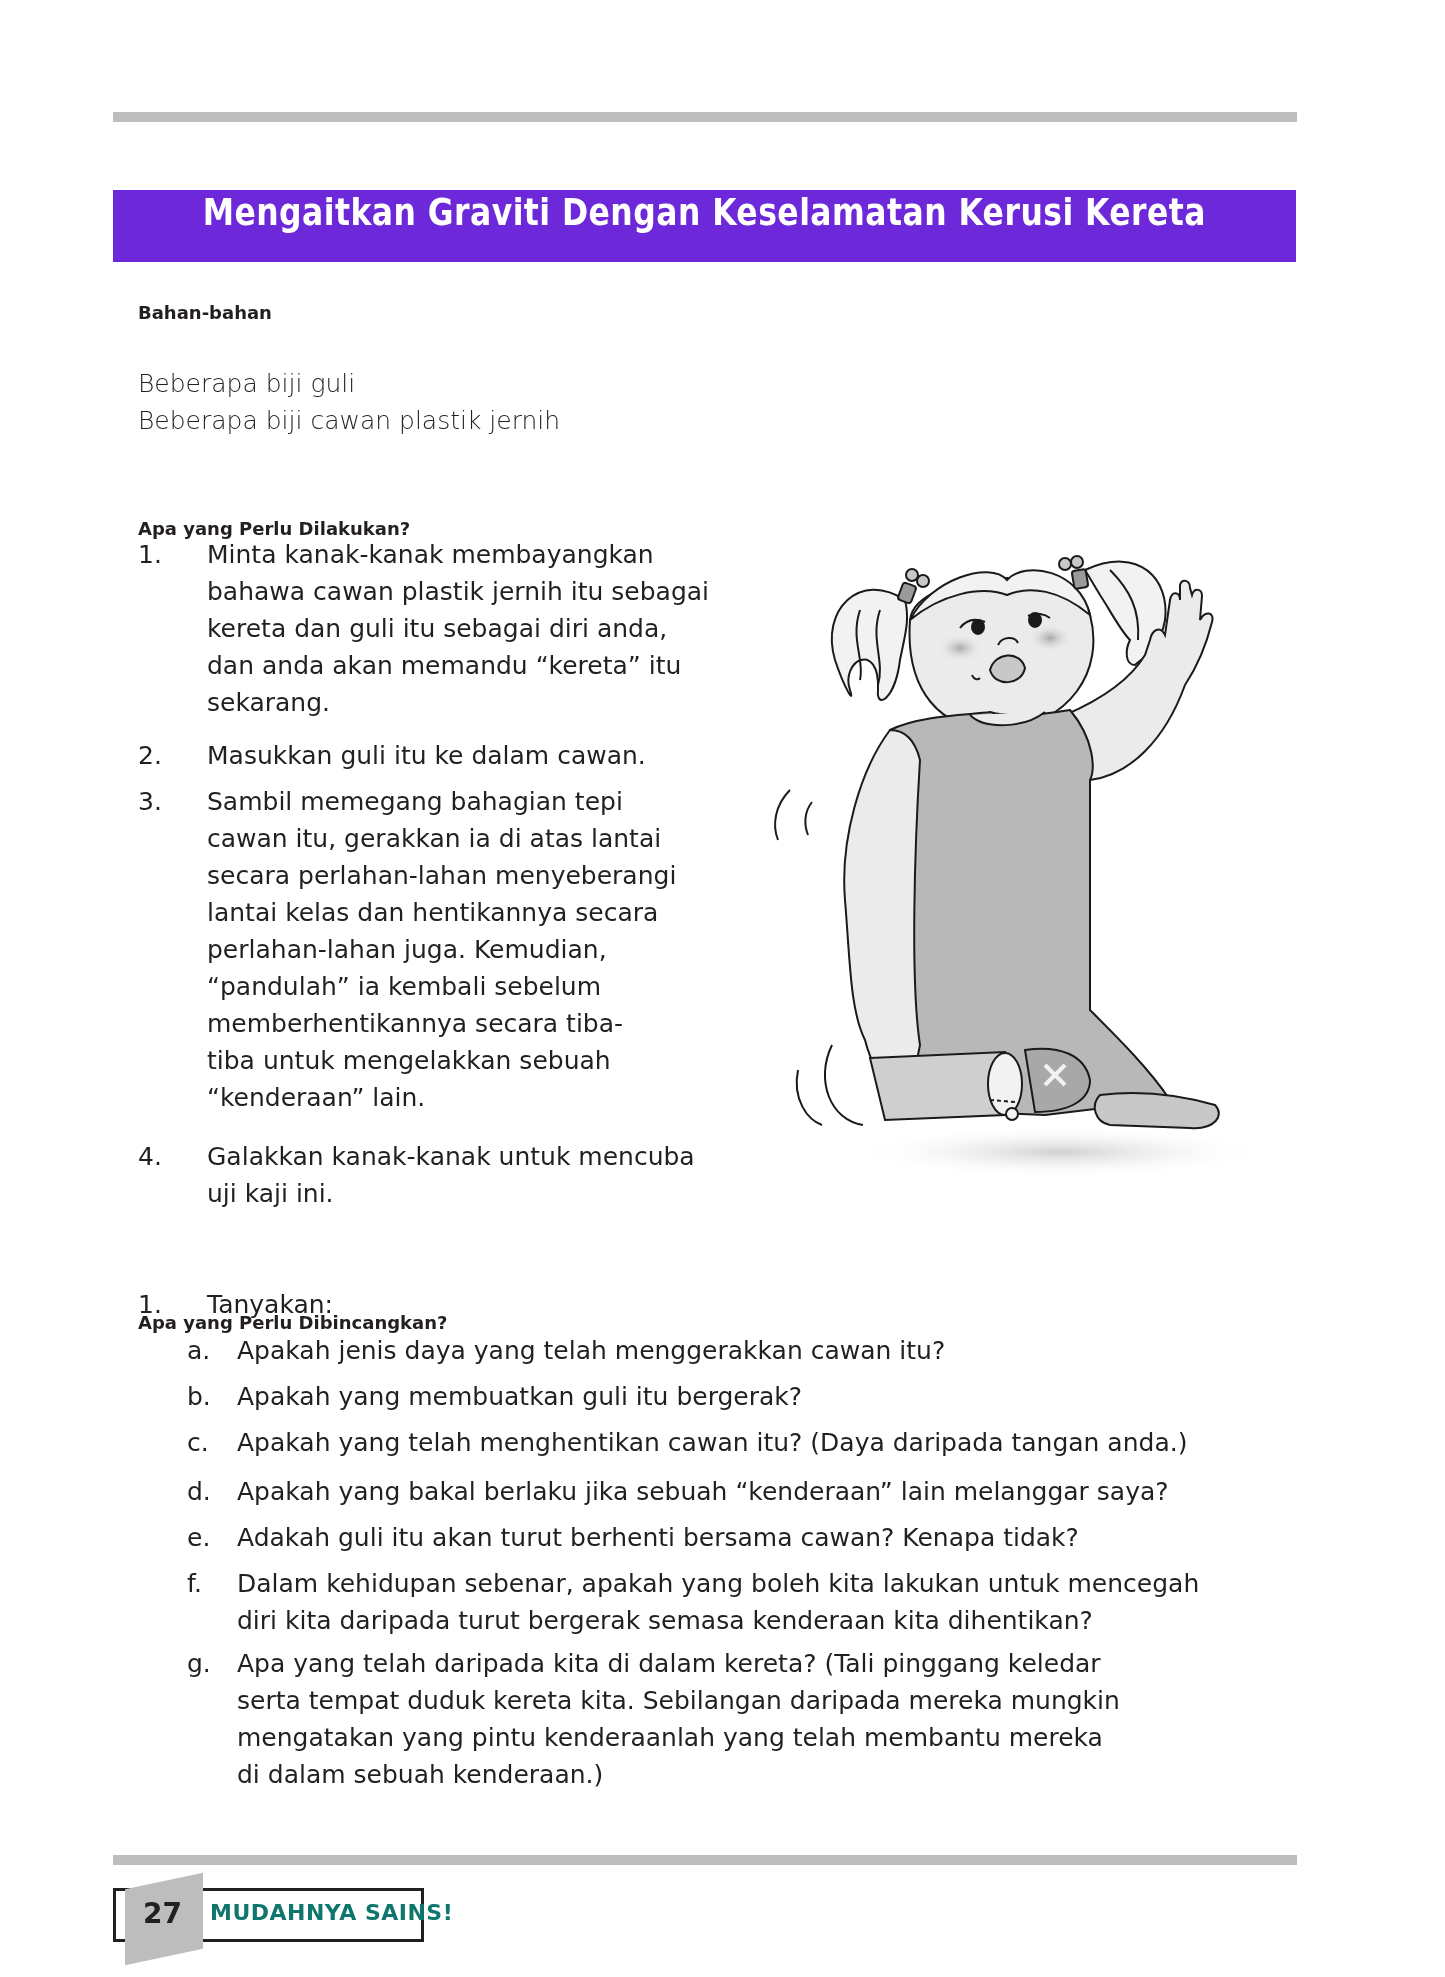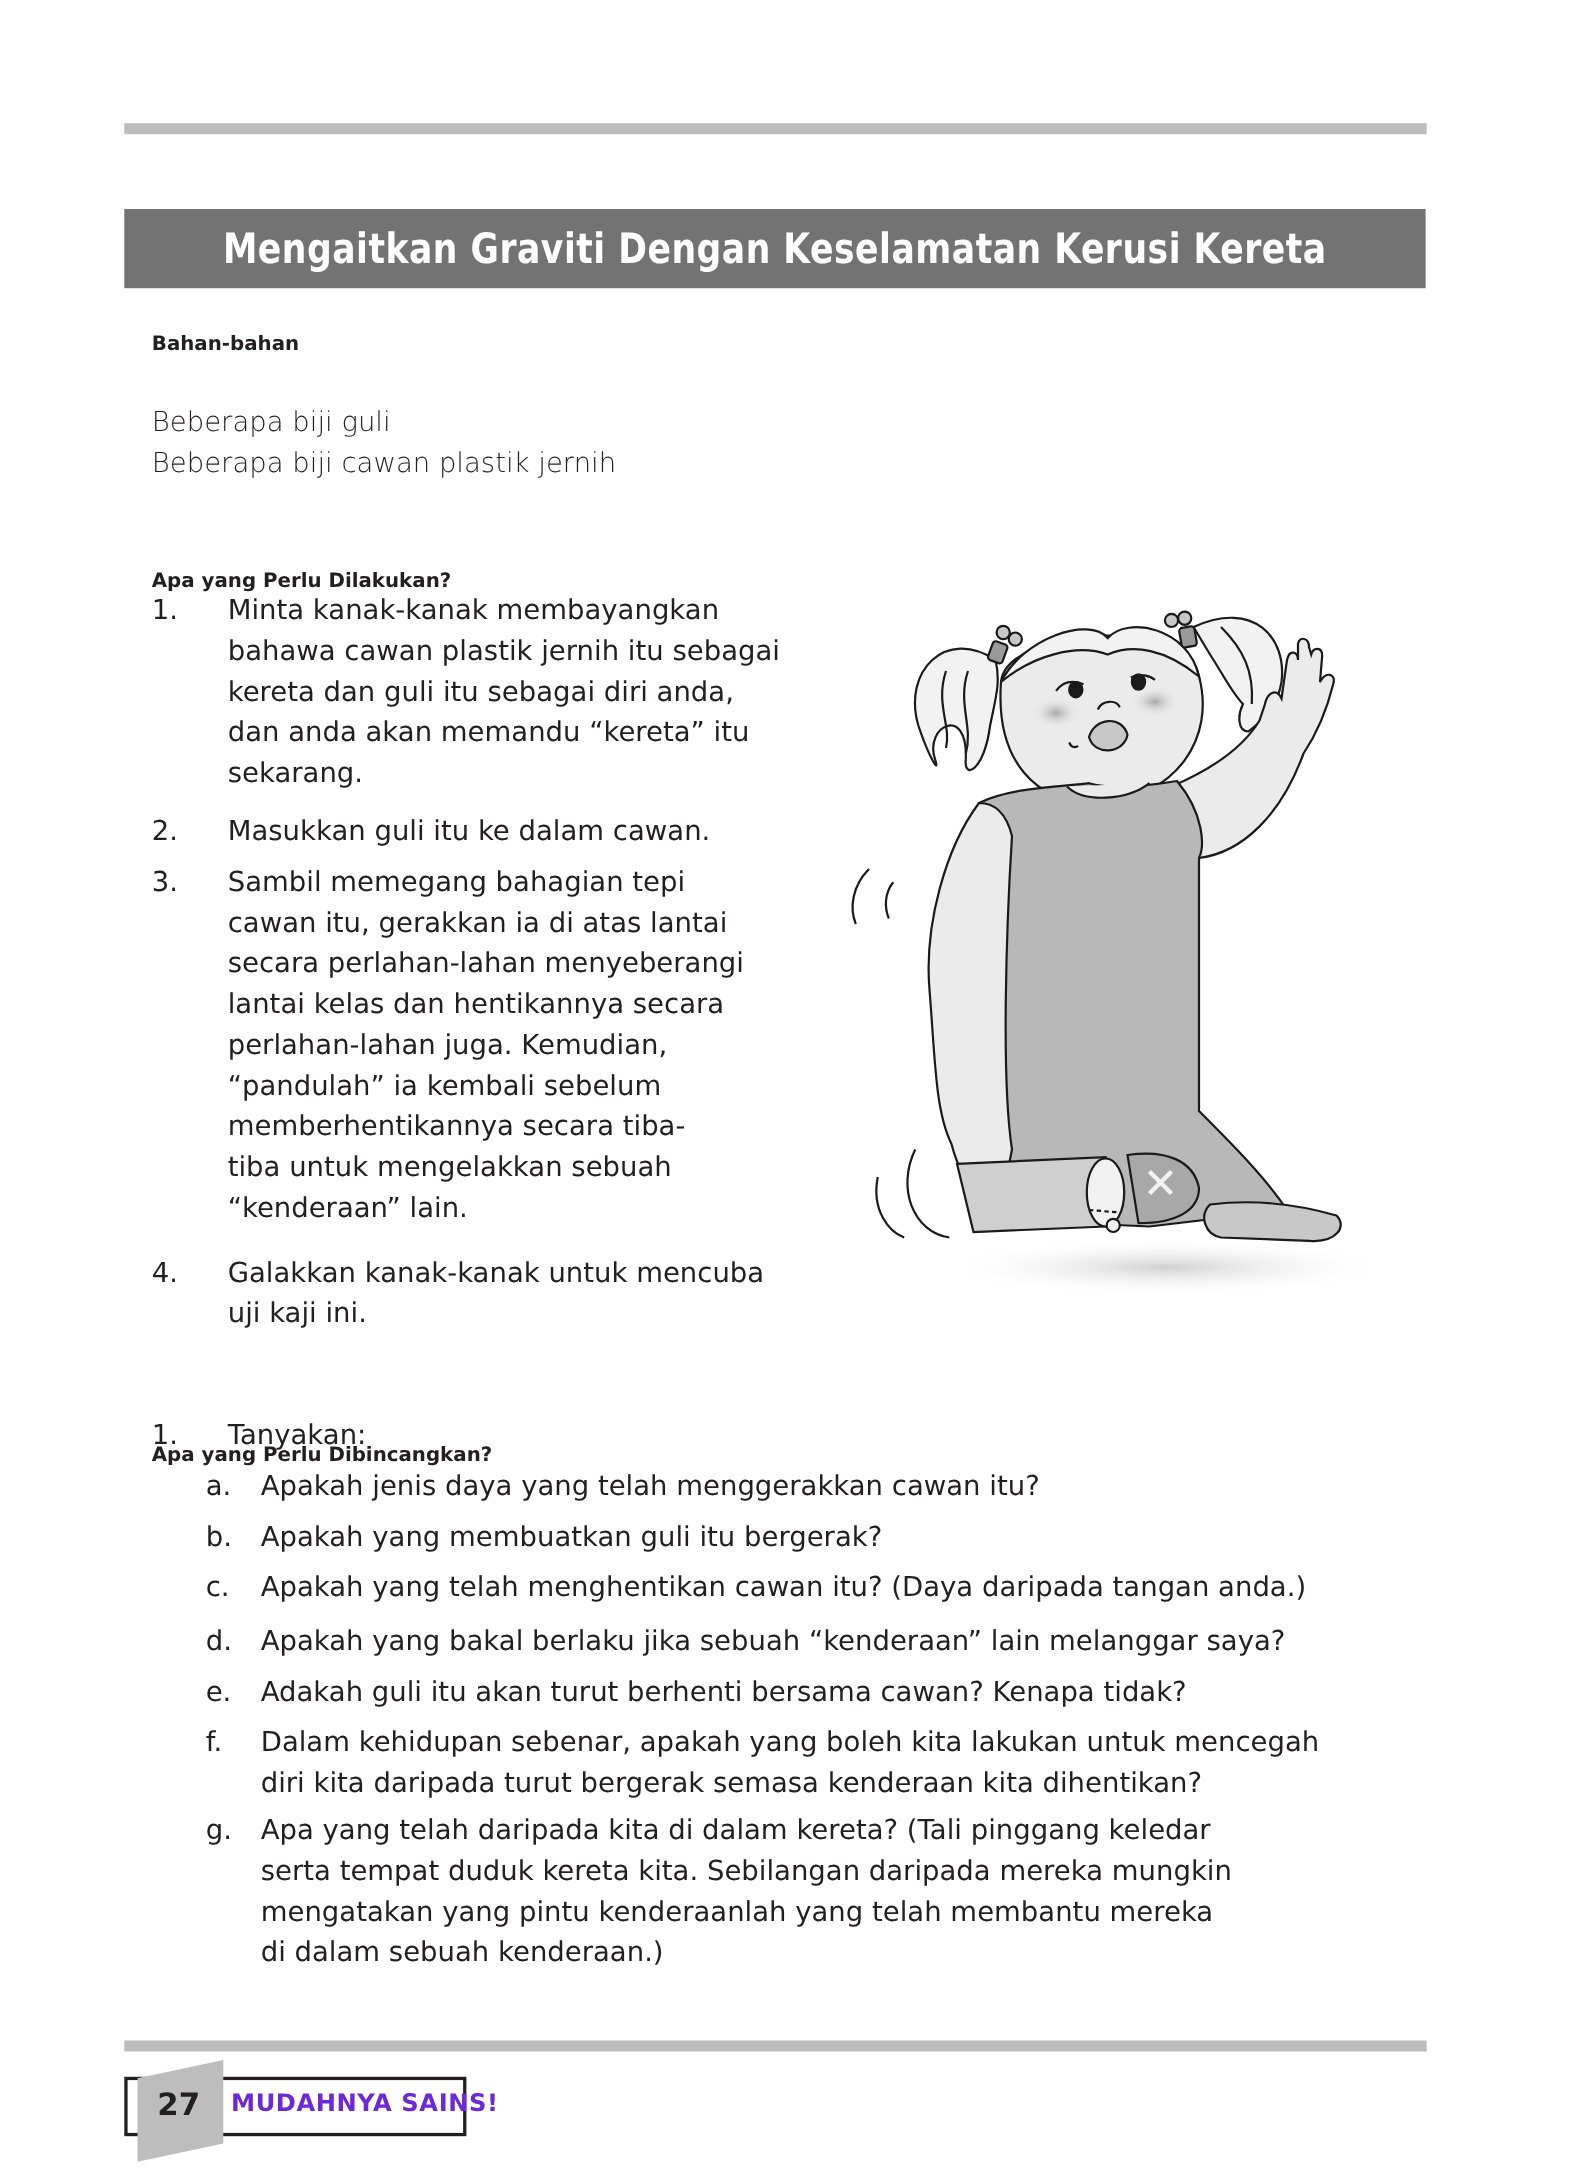--- a/index.html
+++ b/index.html
@@ -1,38 +1,38 @@
 <!DOCTYPE html>
 <html><head>
 <meta charset="utf-8">
 <style>
   html, body { margin:0; padding:0; background:#ffffff; }
   body { width:1445px; height:1977px; position:relative; overflow:hidden;
          font-family:"DejaVu Sans", sans-serif; color:#231f20; }
   .rule { position:absolute; left:113px; width:1184px; height:10px; background:#bdbdbd; }
   .title-bar { position:absolute; left:113px; top:190px; width:1183px; height:72px;
-               background:#737373; display:flex; align-items:center; justify-content:center; }
+               background:#6d28d9; display:flex; align-items:flex-start; justify-content:center; }
   .title-text { color:#ffffff; font-family:"DejaVu Sans", sans-serif; font-weight:bold;
                 font-size:38px; letter-spacing:0.5px; font-stretch:condensed;
                 transform:scaleX(0.92); white-space:nowrap; }
   .heading { position:absolute; left:138px; font-weight:bold; font-size:18px; line-height:30px; white-space:nowrap; }
   .plain { position:absolute; left:138px; font-size:25px; line-height:37px; white-space:nowrap; font-weight:300; }
   .step { position:absolute; left:138px; width:600px; font-size:25px; line-height:37px; }
   .step .num { position:absolute; left:0; top:0; width:40px; }
   .step .txt { margin-left:69px; display:block; white-space:pre-line; }
   .sub { position:absolute; left:187px; width:1120px; font-size:25px; line-height:37px; }
   .sub .let { position:absolute; left:0; top:0; width:40px; }
   .sub .txt { margin-left:50px; display:block; white-space:pre-line; }
   .illus { position:absolute; left:760px; top:540px; width:500px; height:700px; }
   .footer-box { position:absolute; left:113px; top:1888px; width:305px; height:48px;
                 border:3px solid #231f20; background:#fff; }
   .footer-tab { position:absolute; left:125px; top:1881px; width:78px; height:76px;
                 background:#bdbdbd; transform:skewY(-12deg); }
   .footer-num { position:absolute; left:143px; top:1897px; font-weight:bold; font-size:28px; color:#231f20; }
-  .footer-label { position:absolute; left:210px; top:1900px; font-weight:bold; font-size:22px; color:#6d28d9;
+  .footer-label { position:absolute; left:210px; top:1900px; font-weight:bold; font-size:22px; color:#0f766e;
                   letter-spacing:0.5px; }
 </style>
 </head>
 <body>
 
 <div class="rule" style="top:112px;"></div>
 
 <div class="title-bar">
   <span class="title-text">Mengaitkan Graviti Dengan Keselamatan Kerusi Kereta</span>
 </div>

